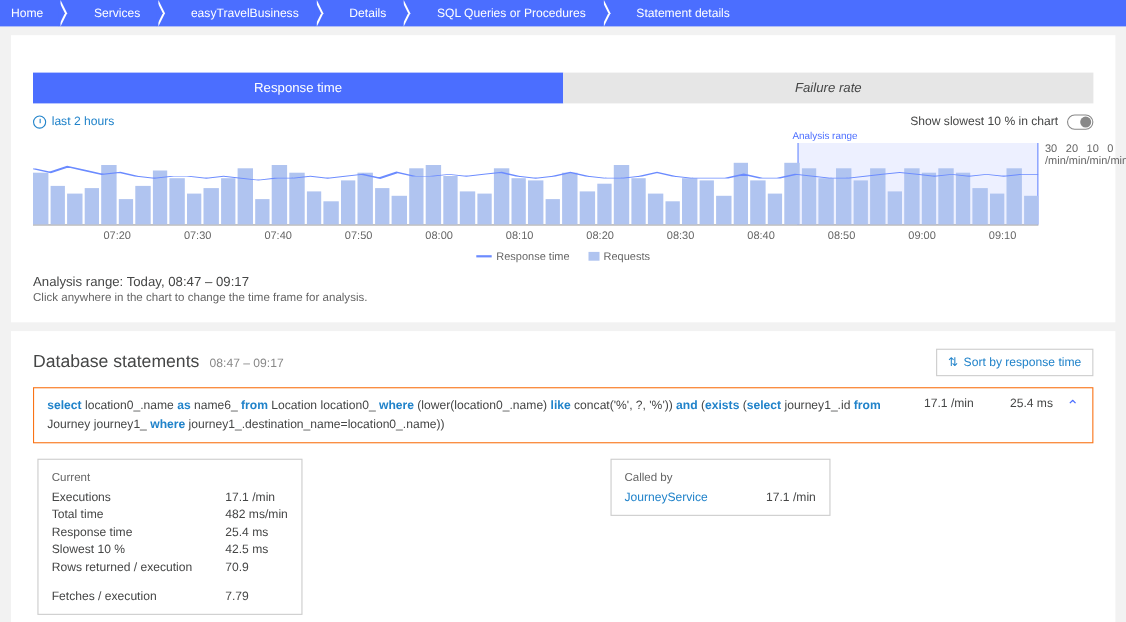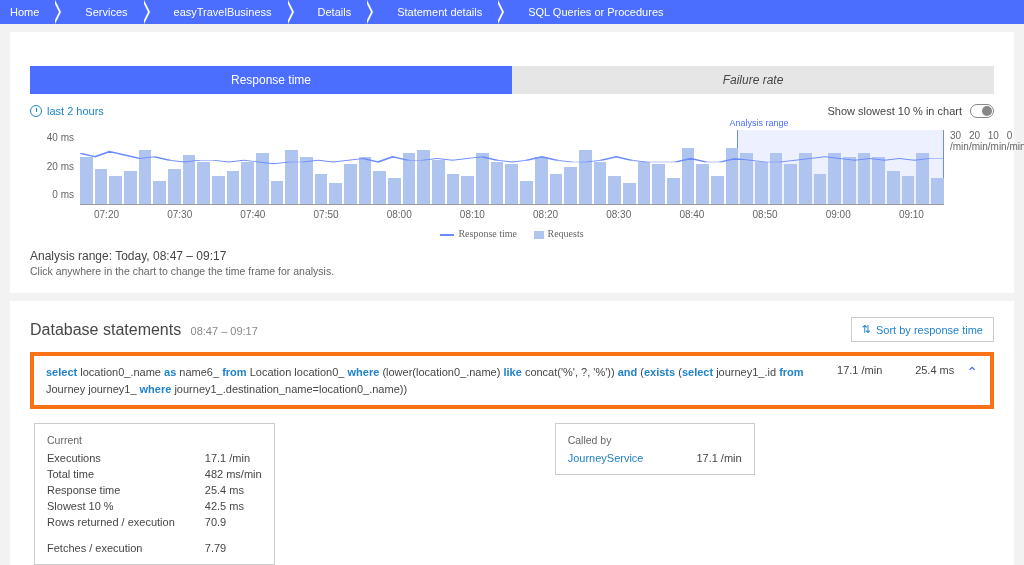--- a/index.html
+++ b/index.html
@@ -30,52 +30,52 @@
 .y-left { width: 50px; display: flex; flex-direction: column; justify-content: space-between; height: 70px; font-size: 10px; color: #666; text-align: right; padding-right: 6px; padding-top: 2px; }
 .y-right { width: 50px; display: flex; flex-direction: row; justify-content: space-between; height: 70px; font-size: 10px; color: #666; padding-left: 6px; }
 .chart-body { flex: 1; position: relative; height: 75px; border-bottom: 1px solid #999; }
 .bars-row { position: absolute; bottom: 0; left: 0; right: 0; height: 70px; display: flex; align-items: flex-end; gap: 2px; }
 .bar { flex: 1; background: #b0c4f0; }
 .line-svg { position: absolute; bottom: 0; left: 0; width: 100%; height: 70px; }
 .analysis-overlay { position: absolute; top: 0; bottom: 0; right: 0; width: 24%; background: rgba(75,110,255,0.10); border-left: 1px solid #6b8bff; border-right: 1px solid #6b8bff; }
 .analysis-label { position: absolute; top: -12px; right: 18%; font-size: 9px; color: #4b6eff; }
 .x-ticks { display: flex; margin-left: 64px; margin-right: 50px; font-size: 10px; color: #666; margin-top: 4px; gap: 28px; }
 .x-tick { flex: 1; text-align: left; }
-.legend { text-align: center; font-size: 10px; color: #666; margin-top: 8px; font-family: Liberation Serif, serif; }
+.legend { text-align: center; font-size: 10px; color: #666; margin-top: 8px; }
 .legend-swatch-line { display: inline-block; width: 14px; height: 2px; background: #6b8bff; vertical-align: middle; margin-right: 4px; }
 .legend-bar-icon { display: inline-block; width: 10px; height: 8px; background: #b0c4f0; vertical-align: middle; margin-right: 4px; margin-left: 14px; }
 .analysis-info { margin-top: 10px; font-size: 12px; }
 .analysis-sub { font-size: 10.5px; color: #666; margin-top: 2px; }
 .section-head { display: flex; align-items: center; justify-content: space-between; }
 .section-title { font-size: 16px; font-weight: 400; }
 .section-sub { font-size: 11px; color: #888; margin-left: 6px; }
 .sort-btn { border: 1px solid #ccc; padding: 5px 10px; font-size: 11px; color: #2183ca; background: #fff; cursor: pointer; display: flex; align-items: center; gap: 5px; }
-.stmt-row { border: 4px solid #f97316; margin-top: 10px; padding: 8px 12px; display: flex; align-items: flex-start; gap: 12px; cursor: pointer; }
+.stmt-row { border: 1px solid #f97316; margin-top: 10px; padding: 8px 12px; display: flex; align-items: flex-start; gap: 12px; cursor: pointer; }
 .sql-text { flex: 1; font-family: inherit; font-size: 11px; line-height: 1.5; }
 .kw { color: #2183ca; font-weight: 600; }
 .stmt-metric { font-size: 11px; color: #454646; width: 60px; text-align: right; }
 .chev { color: #4b6eff; font-size: 14px; }
 .details-row { display: flex; gap: 280px; margin-top: 14px; padding: 0 4px; align-items: flex-start; }
 .detail-box { border: 1px solid #ccc; padding: 10px 12px; font-size: 11px; }
 .detail-box.small { width: 200px; }
 .detail-grid { display: grid; grid-template-columns: auto auto; column-gap: 30px; row-gap: 4px; }
 .detail-head { font-size: 10.5px; color: #666; margin-bottom: 6px; }
 .link { color: #2183ca; cursor: pointer; }
 .called-row { display: flex; justify-content: space-between; gap: 40px; }
 </style>
 </head>
 <body>
 
 <div class="breadcrumb-bar">
   <div class="crumb">Home</div>
   <div class="crumb">Services</div>
   <div class="crumb">easyTravelBusiness</div>
   <div class="crumb">Details</div>
+  <div class="crumb">SQL Queries or Procedures</div>
   <div class="crumb">Statement details</div>
-  <div class="crumb">SQL Queries or Procedures</div>
 </div>
 
 <div class="panel">
 
   <div class="tabs">
     <div class="tab active">Response time</div>
     <div class="tab inactive">Failure rate</div>
   </div>
 
   <div class="controls-row">
@@ -83,25 +83,20 @@
       <span class="clock-icon"></span>
       <span>last 2 hours</span>
     </div>
     <div class="slowest-ctl">
       <span>Show slowest 10 % in chart</span>
       <span class="toggle"></span>
     </div>
   </div>
 
   <div class="chart-wrap">
-    <div class="y-left">
-      <span>40 ms</span>
-      <span>20 ms</span>
-      <span>0 ms</span>
-    </div>
     <div class="chart-body">
       <div class="analysis-label">Analysis range</div>
       <div class="analysis-overlay"></div>
       <div class="bars-row" id="bars">
           <div class="bar" style="height: 46.6667px;"></div>
           <div class="bar" style="height: 35px;"></div>
           <div class="bar" style="height: 28px;"></div>
           <div class="bar" style="height: 32.6667px;"></div>
           <div class="bar" style="height: 53.6667px;"></div>
           <div class="bar" style="height: 23.3333px;"></div>

